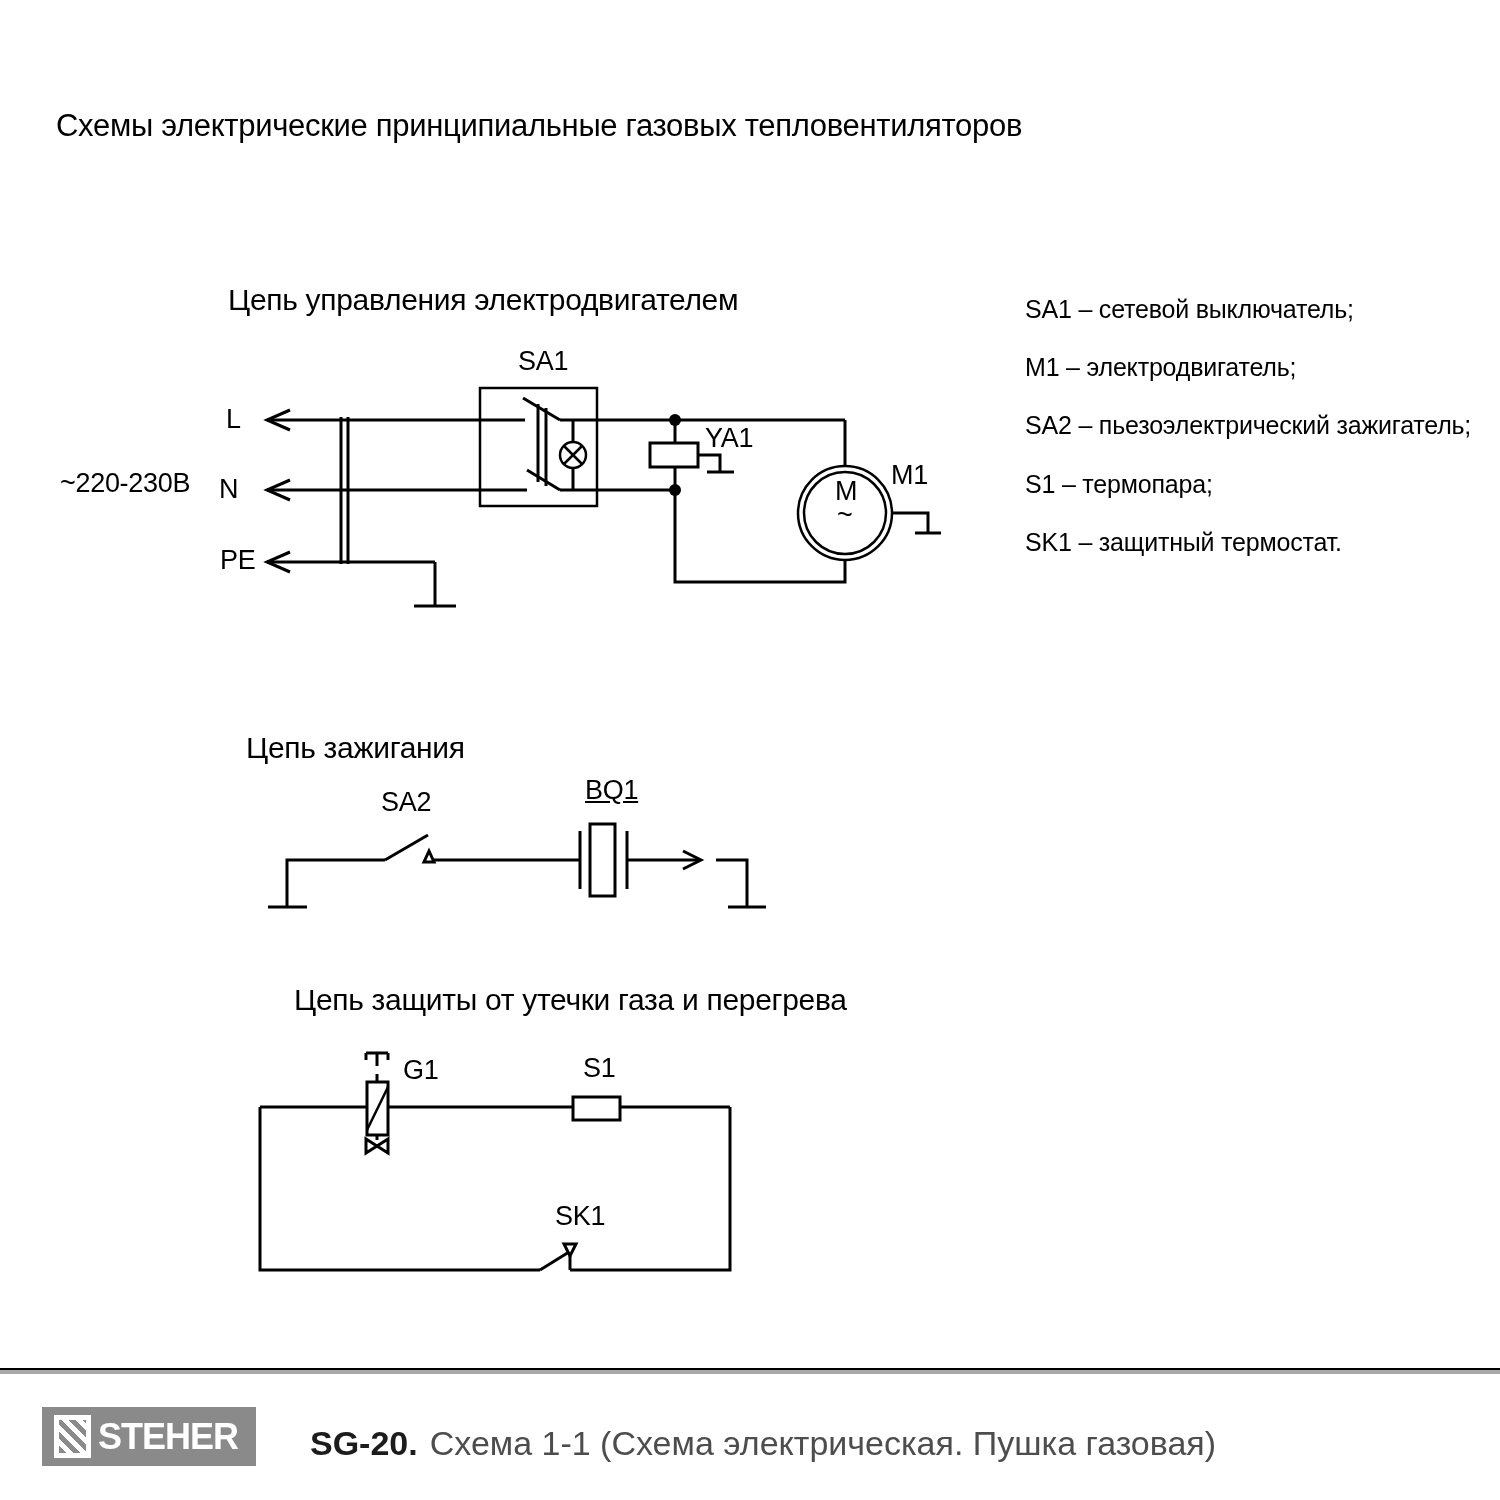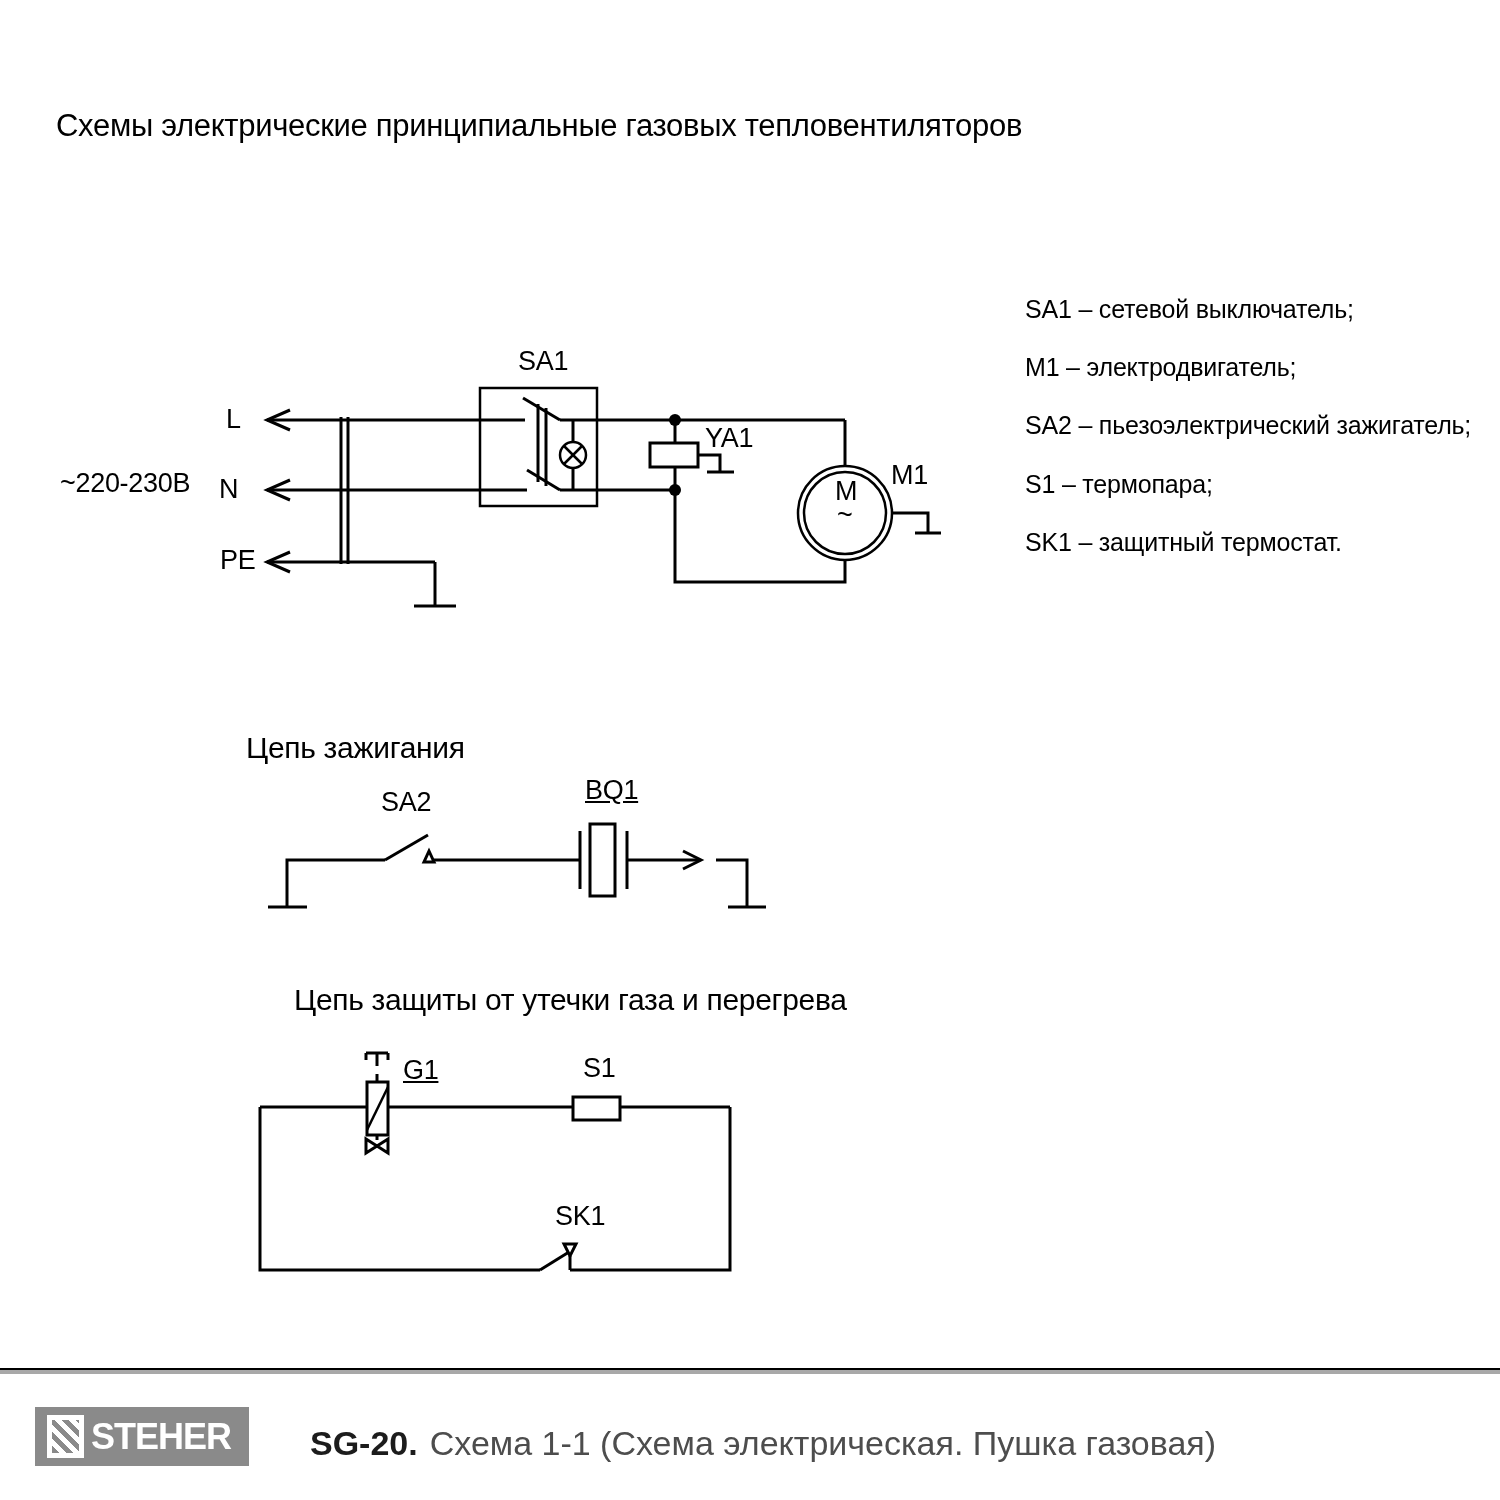--- a/index.html
+++ b/index.html
@@ -35,21 +35,21 @@
   }
   .legend-item{
     height:58.4px;display:flex;align-items:center;
     font-size:25px;letter-spacing:-0.2px;white-space:nowrap;
   }
   .footer-divider{
     position:absolute;left:0;top:1368px;width:1500px;height:4px;
     border-top:2px solid #000;background:#a8a8a8;
   }
   .logo{
-    position:absolute;left:35px;top:1407px;width:214px;height:59px;
+    position:absolute;left:42px;top:1407px;width:214px;height:59px;
     background:#8a8a8a;display:flex;align-items:center;padding-left:12px;box-sizing:border-box;
   }
   .logo-mark{
     width:27px;height:33px;
     border:5px solid #fff;
     background:repeating-linear-gradient(45deg,#8a8a8a 0 5px,#ffffff 5px 10px);
     margin-right:7px;
   }
   .logo-text{
     color:#fff;font-weight:bold;font-size:36px;letter-spacing:-1px;line-height:1;
@@ -147,37 +147,38 @@
       <path class="wire" d="M366,1053 V1060"></path>
       <path class="wire" d="M388,1053 V1060"></path>
       <path class="wire" d="M377,1135 V1140"></path>
       <path class="whitebox" d="M377,1146 L366,1139 L366,1153 Z" stroke-width="2.5"></path>
       <path class="whitebox" d="M377,1146 L388,1139 L388,1153 Z" stroke-width="2.5"></path>
 
       <rect class="whitebox" x="573" y="1097" width="47" height="23"></rect>
     </g>
   </svg>
 
+  <div class="section-title" style="left:228px;top:283px;">Цепь управления электродвигателем</div>
   <div class="section-title" style="left:246px;top:731px;">Цепь зажигания</div>
   <div class="section-title" style="left:246px;top:983px;margin-left:48px;">Цепь защиты от утечки газа и перегрева</div>
 
   <span class="lbl" style="left:60px;top:468px;">~220-230В</span>
   <span class="lbl" style="left:226px;top:404px;">L</span>
   <span class="lbl" style="left:219px;top:474px;">N</span>
   <span class="lbl" style="left:220px;top:545px;">PE</span>
   <span class="lbl" style="left:518px;top:346px;">SA1</span>
   <span class="lbl" style="left:705px;top:423px;">YA1</span>
   <span class="lbl" style="left:891px;top:460px;">M1</span>
   <span class="lbl" style="left:835px;top:476px;">M</span>
   <span class="lbl" style="left:837px;top:500px;">~</span>
 
   <span class="lbl" style="left:381px;top:787px;">SA2</span>
   <span class="lbl" style="left:585px;top:775px;text-decoration:underline;">BQ1</span>
 
-  <span class="lbl" style="left:403px;top:1055px;text-decoration:underline;">G1</span>
+  <span class="lbl" style="left:403px;top:1055px;">G1</span>
   <span class="lbl" style="left:583px;top:1053px;">S1</span>
   <span class="lbl" style="left:555px;top:1201px;">SK1</span>
 
   <div class="legend">
     <div class="legend-item">SA1 – сетевой выключатель;</div>
     <div class="legend-item">M1 – электродвигатель;</div>
     <div class="legend-item">SA2 – пьезоэлектрический зажигатель;</div>
     <div class="legend-item">S1 – термопара;</div>
     <div class="legend-item">SK1 – защитный термостат.</div>
   </div>

